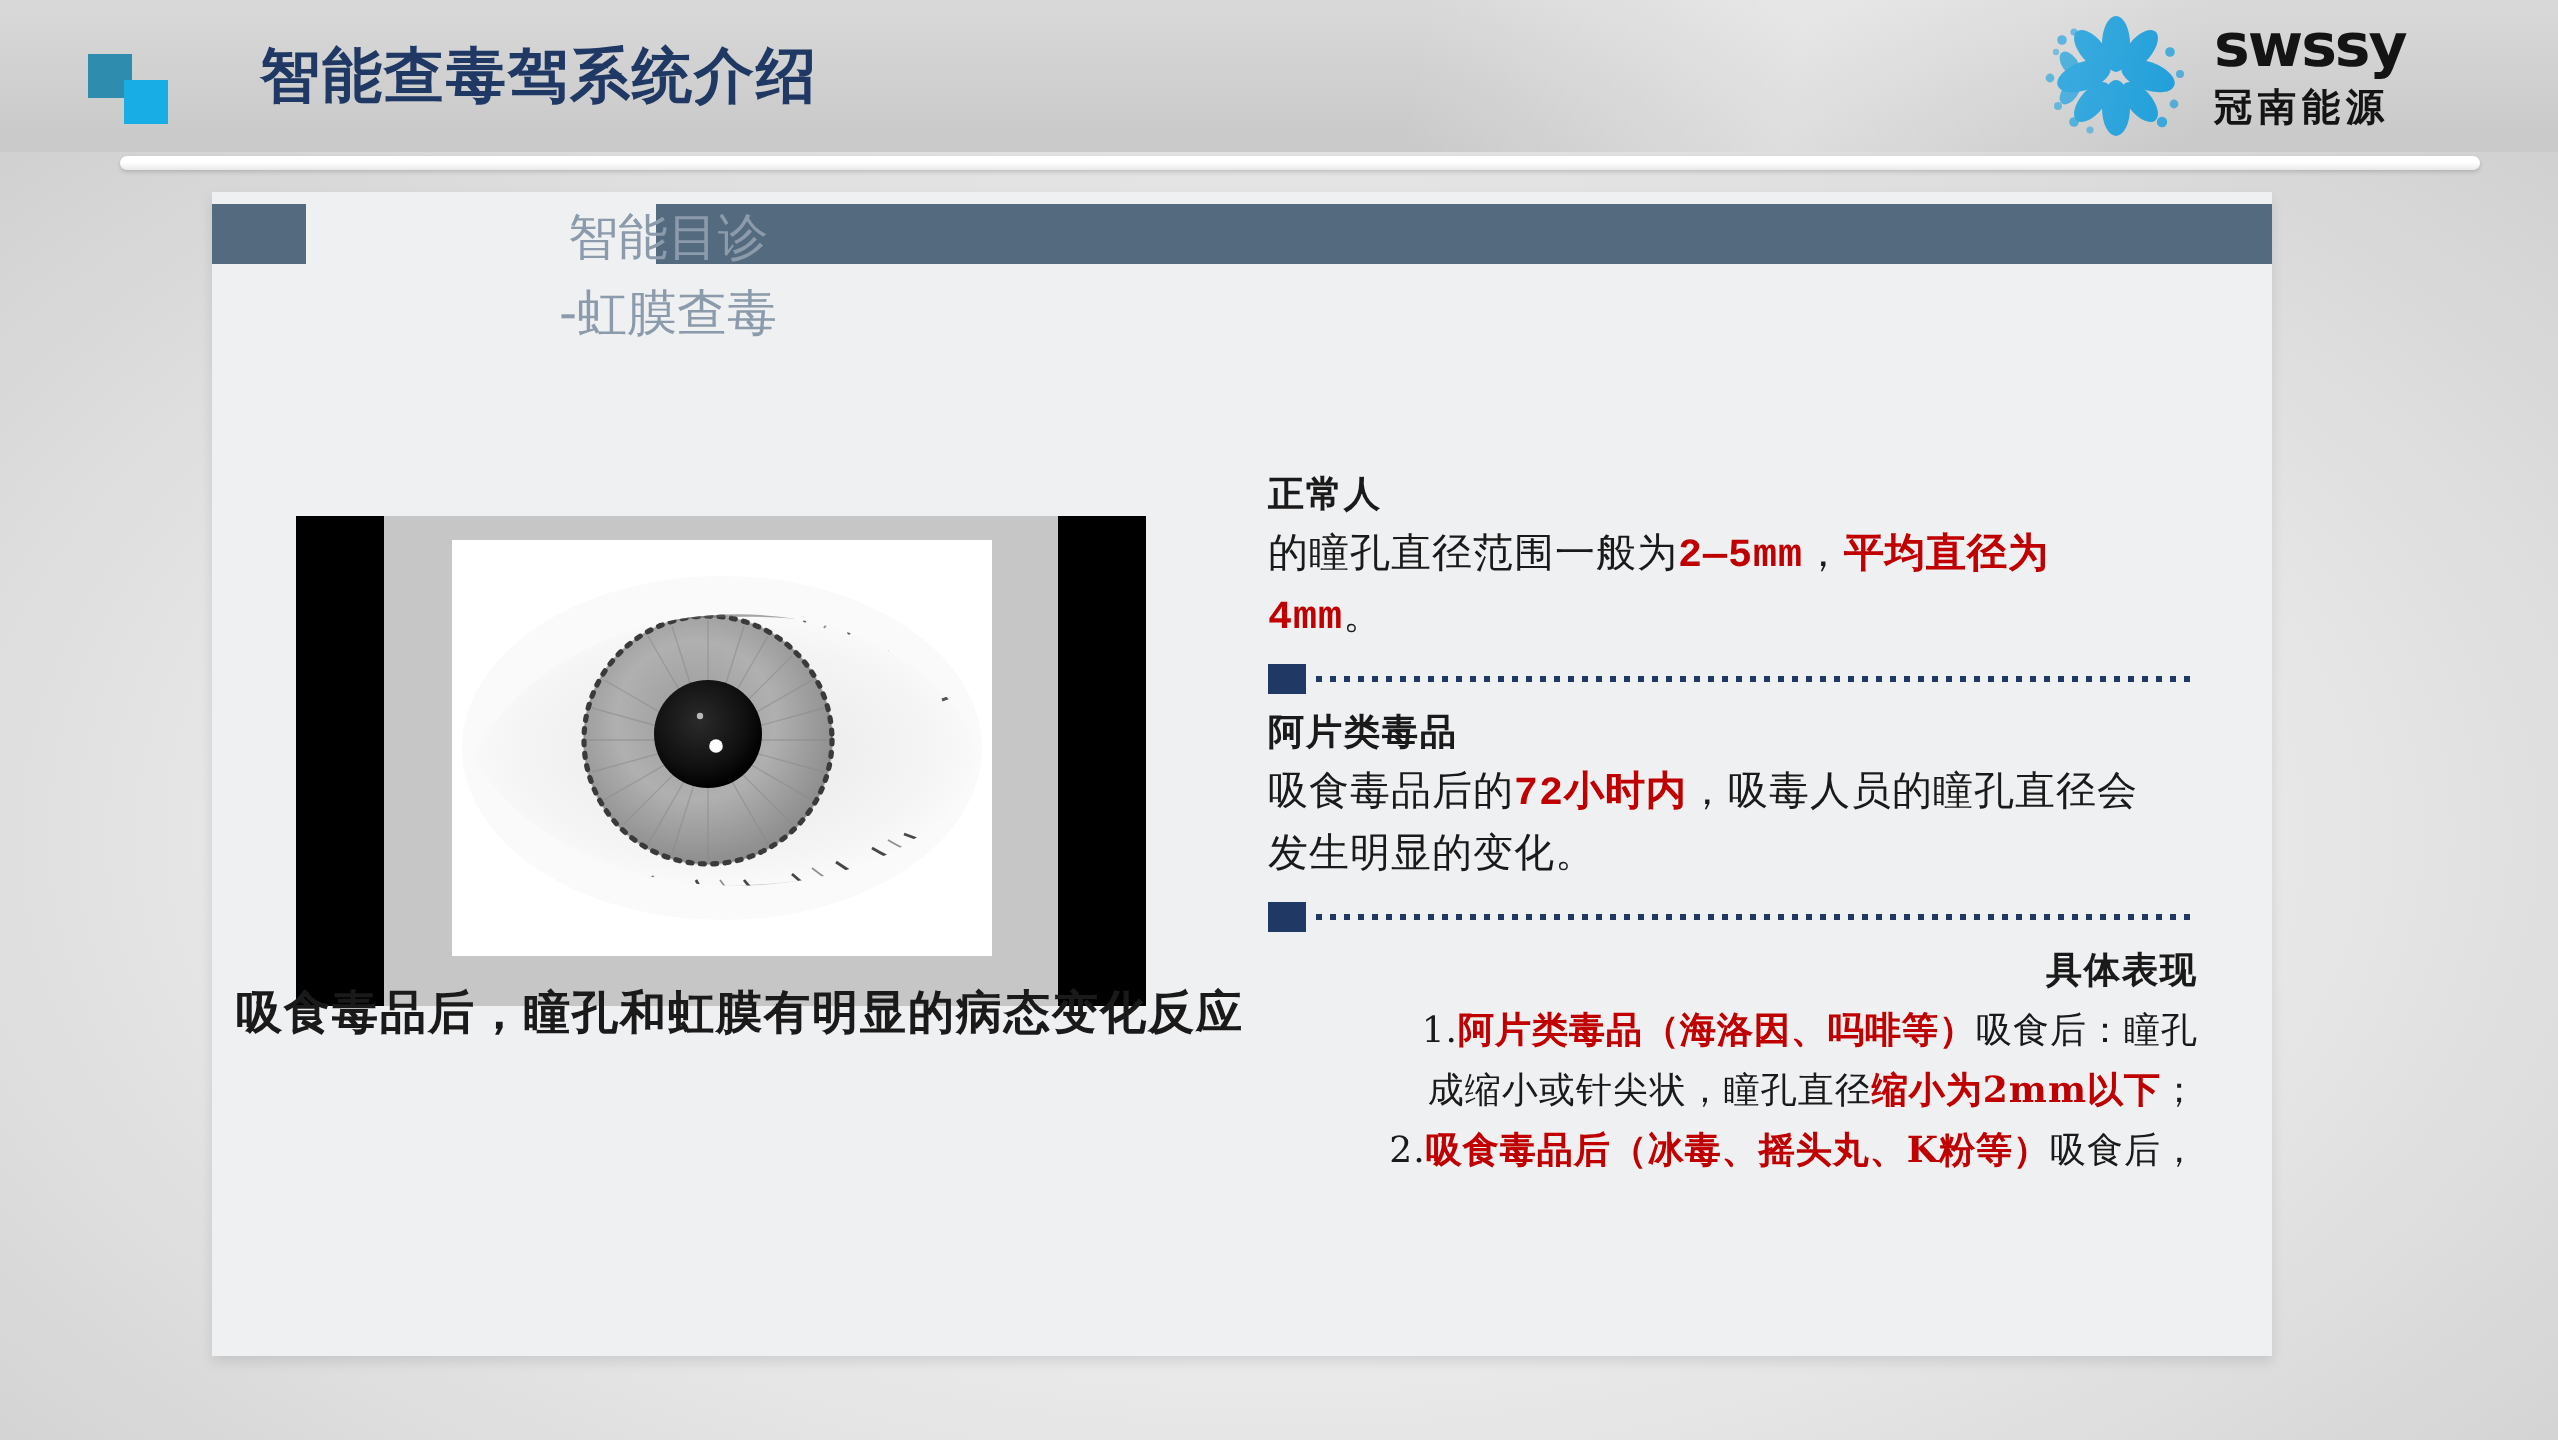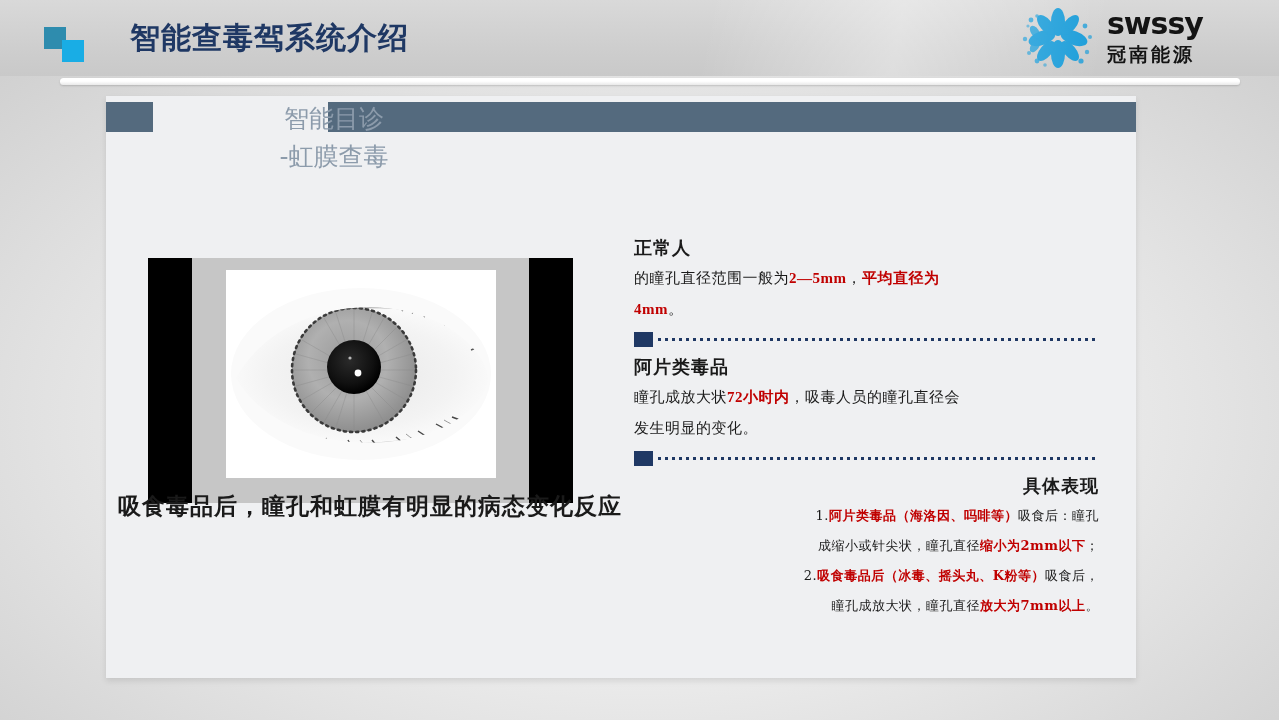--- a/index.html
+++ b/index.html
@@ -70,35 +70,35 @@
     font-family:"DejaVu Serif","Liberation Serif",serif;
     font-size:23px;font-weight:bold;color:#1a1a1a;letter-spacing:1px;
     white-space:nowrap;}
 
   
   .textcol{position:absolute;left:512px;top:140px;width:465px;margin-left:16px;}
 
   .blk-head{font-family:"DejaVu Serif","Liberation Serif",serif;
     font-size:18px;font-weight:bold;color:#1a1a1a;letter-spacing:1px;
     margin:0 0 3px 0;line-height:24px;}
-  .blk-body{font-family:Liberation Serif, serif;
-    font-size:15px;color:#2b2b2b;line-height:31px;letter-spacing:.5px;margin:0;}
+  .blk-body{font-family:Liberation Mono, monospace;
+    font-size:20px;color:#2b2b2b;line-height:31px;letter-spacing:.5px;margin:0;}
   .red{color:#c00000;font-weight:bold;}
   .dk{color:#1a1a1a;}
 
   .divider{position:relative;height:22px;margin:4px 0 4px 0;}
   .divider .sq{position:absolute;left:0;top:3px;width:19px;height:15px;background:#1f3864;}
   .divider .dots{position:absolute;left:24px;top:9px;right:2px;height:3px;
     background-image:repeating-linear-gradient(to right,#1f3864 0,#1f3864 3px,transparent 3px,transparent 7px);}
 
   .b2{margin-top:2px;}
   .b3{margin-top:1px;text-align:right;}
   .list{margin:0;padding:0;}
   .list p{margin:0;font-family:"DejaVu Serif","Liberation Serif",serif;
-    font-size:13px;color:#2b2b2b;line-height:30px;letter-spacing:.5px;}
+    font-size:18px;color:#2b2b2b;line-height:30px;letter-spacing:.5px;}
 </style>
 </head>
 <body>
 
 <div class="slide">
 
   <div class="header">
     <div class="deco-sq a"></div>
     <div class="deco-sq b"></div>
     <div class="header-title">智能查毒驾系统介绍</div>
@@ -291,33 +291,32 @@
         <p class="blk-body"><span class="dk">的瞳孔直径范围一般为</span><span class="red">2—5mm</span><span class="dk">，</span><span class="red">平均直径为</span><br><span class="red">4mm</span><span class="dk">。</span></p>
       </div>
 
       <div class="divider">
         <span class="sq"></span>
         <span class="dots"></span>
       </div>
 
       <div class="b2">
         <p class="blk-head">阿片类毒品</p>
-        <p class="blk-body"><span class="dk">瞳孔成放大状</span><span class="red">72小时内</span><span class="dk">，吸毒人员的瞳孔直径会</span><br><span class="dk">发生明显的变化。</span></p>
+        <p class="blk-body"><span class="dk">吸食毒品后的</span><span class="red">72小时内</span><span class="dk">，吸毒人员的瞳孔直径会</span><br><span class="dk">发生明显的变化。</span></p>
       </div>
 
       <div class="divider">
         <span class="sq"></span>
         <span class="dots"></span>
       </div>
 
       <div class="b3">
         <p class="blk-head">具体表现</p>
         <div class="list">
             <p><span class="dk">1.</span><span class="red">阿片类毒品（海洛因、吗啡等）</span><span class="dk">吸食后：瞳孔</span></p>
             <p><span class="dk">成缩小或针尖状，瞳孔直径</span><span class="red">缩小为2mm以下</span><span class="dk">；</span></p>
             <p><span class="dk">2.</span><span class="red">吸食毒品后（冰毒、摇头丸、K粉等）</span><span class="dk">吸食后，</span></p>
-            <p><span class="dk">瞳孔成放大状，瞳孔直径</span><span class="red">放大为7mm以上</span><span class="dk">。</span></p>
           </div>
       </div>
 
     </div>
   </div>
 </div>
 
 </body></html>

